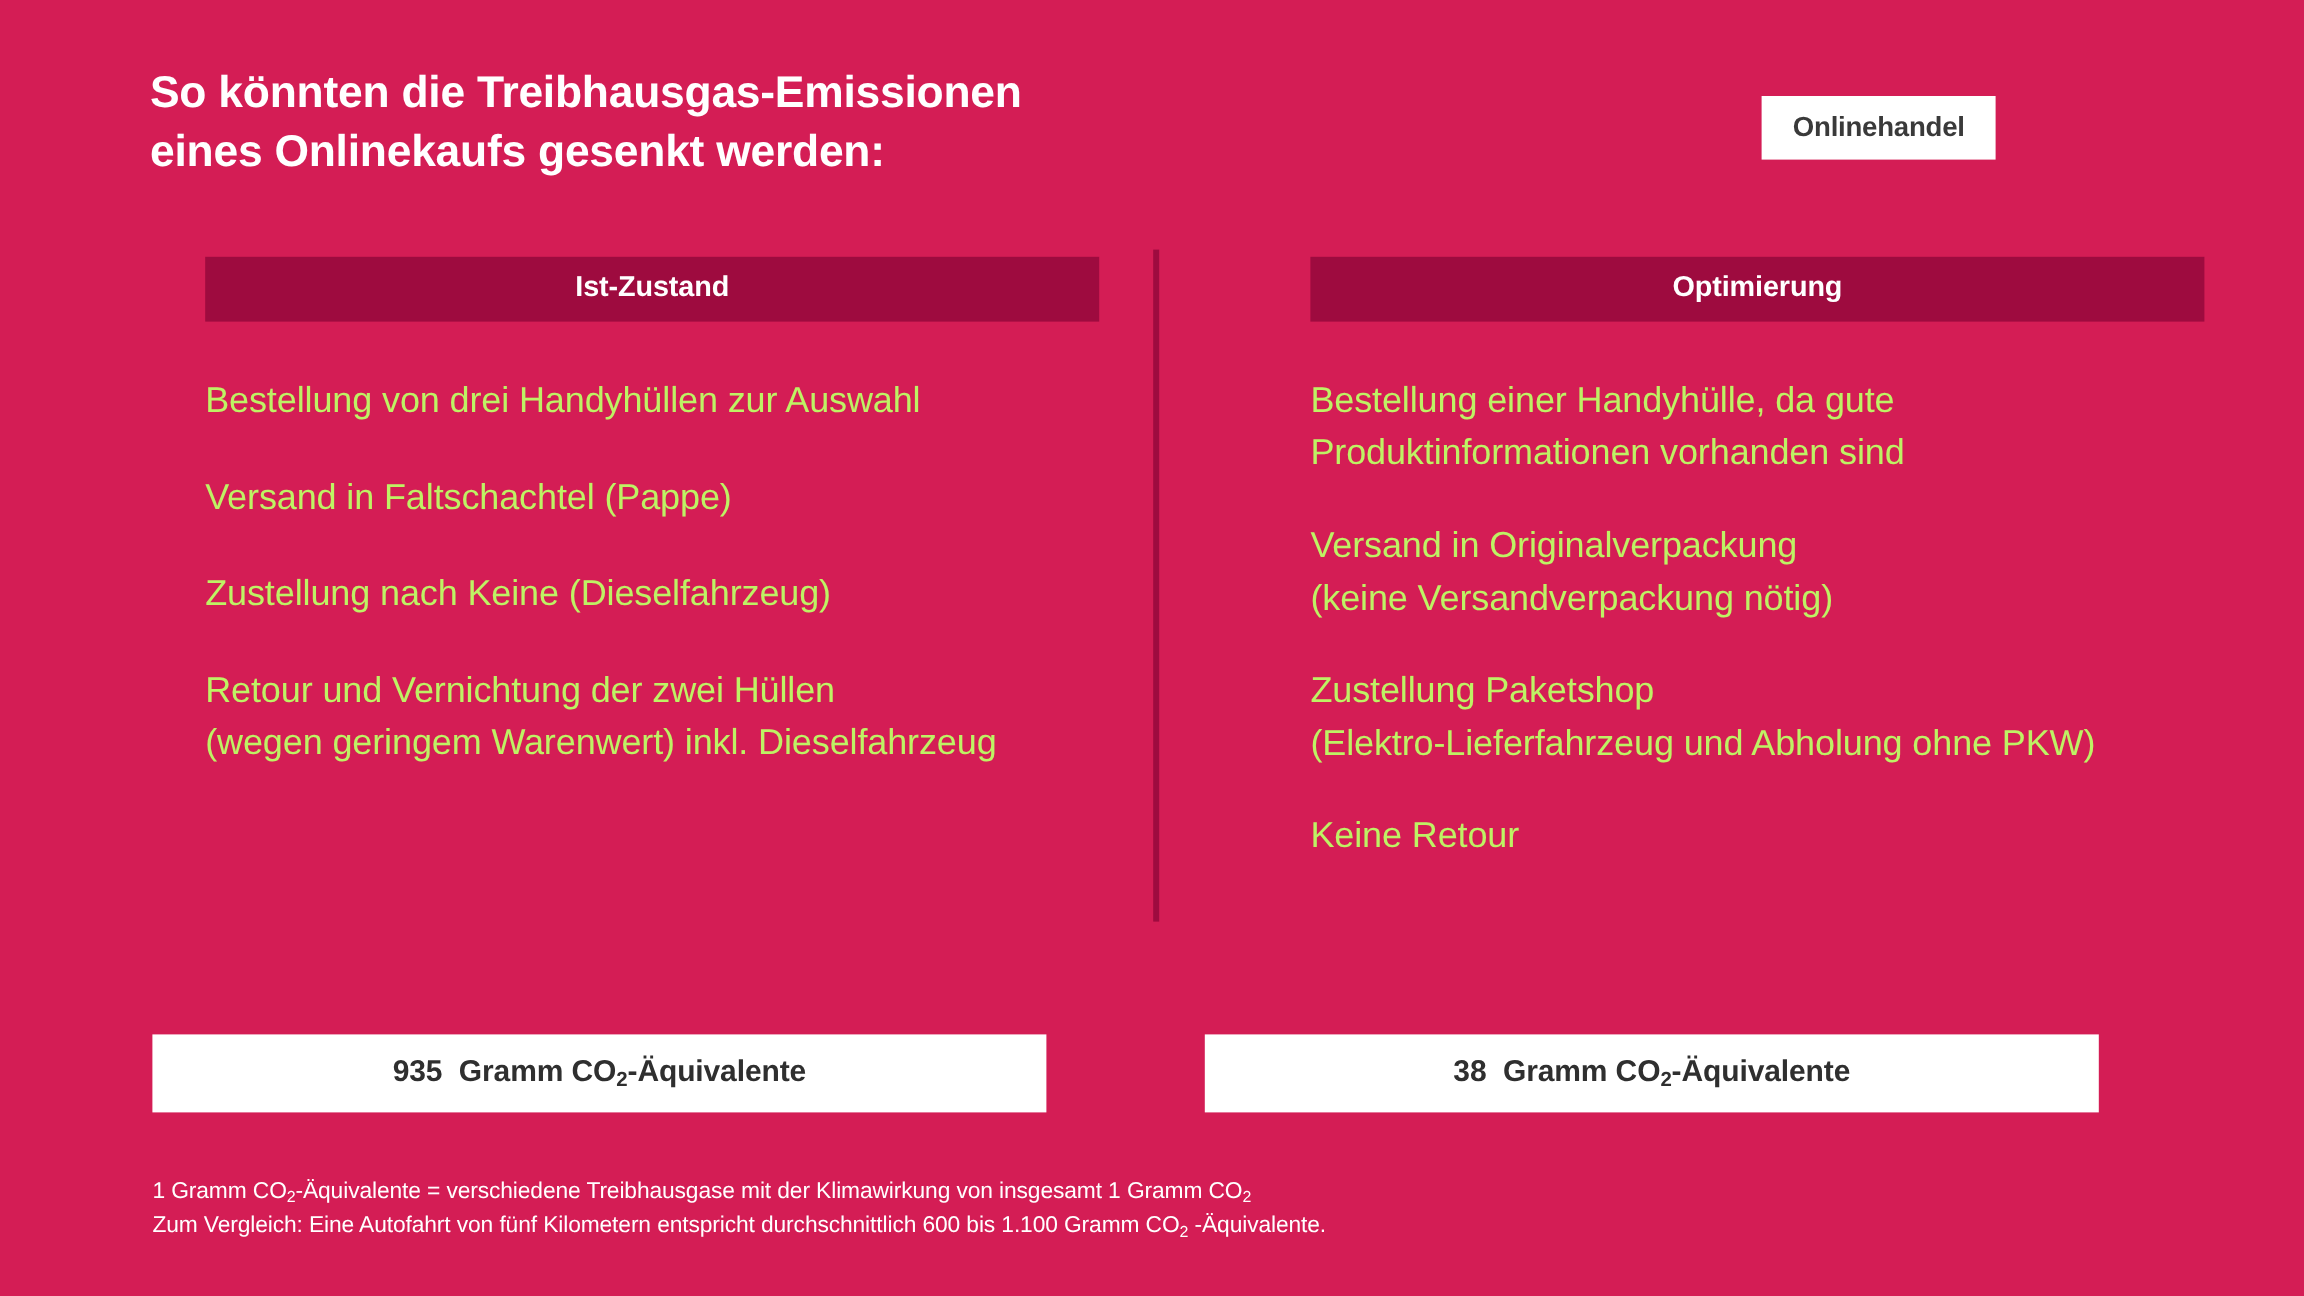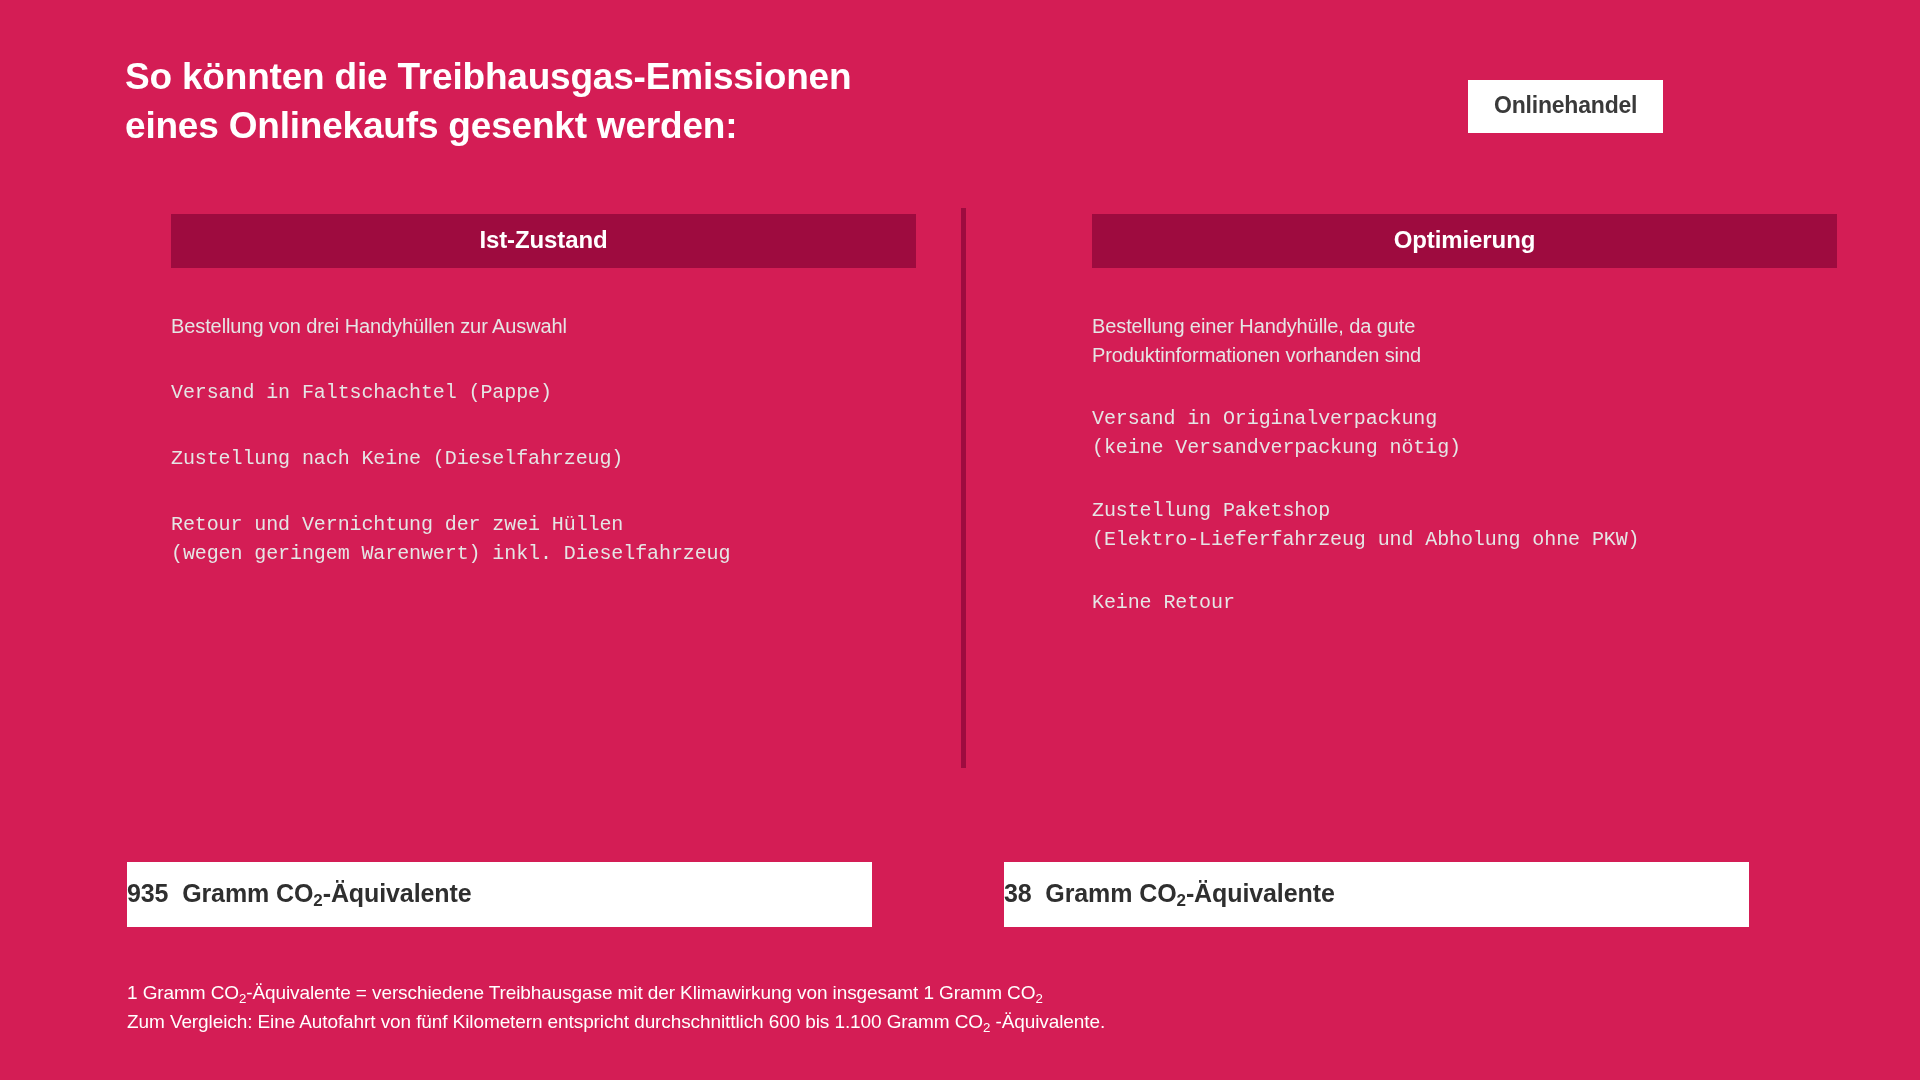--- a/index.html
+++ b/index.html
@@ -71,47 +71,47 @@
     font-size: 24px;
     font-weight: bold;
     text-align: center;
     padding: 12px 0 14px 0;
     letter-spacing: -0.1px;
   }
   .items {
     margin-top: 44px;
   }
   .item {
-    color: #e5e5e5;
-    font-size: 20px;
+    color: #bef264;
+    font-size: 30px;
     line-height: 1.45;
     white-space: pre-line;
     letter-spacing: -0.1px;
   }
-  .item + .item { margin-top: 34px; font-family: Liberation Mono, monospace; }
+  .item + .item { margin-top: 34px; }
   .col-left .item + .item { margin-top: 37px; }
   
   .divider {
     position: absolute;
     left: 961px;
     top: 208px;
     width: 5px;
     height: 560px;
     background: #9e0b3f;
   }
   
   .total {
     position: absolute;
     top: 862px;
     width: 745px;
     background: #ffffff;
     color: #2f2f2f;
     font-size: 25px;
     font-weight: bold;
-    text-align: left;
+    text-align: center;
     padding: 17px 0 19px 0;
     box-sizing: border-box;
     letter-spacing: -0.1px;
   }
   .total-left { left: 127px; }
   .total-right { left: 1004px; }
   .total sub {
     font-size: 0.68em;
     vertical-align: baseline;
     position: relative;

